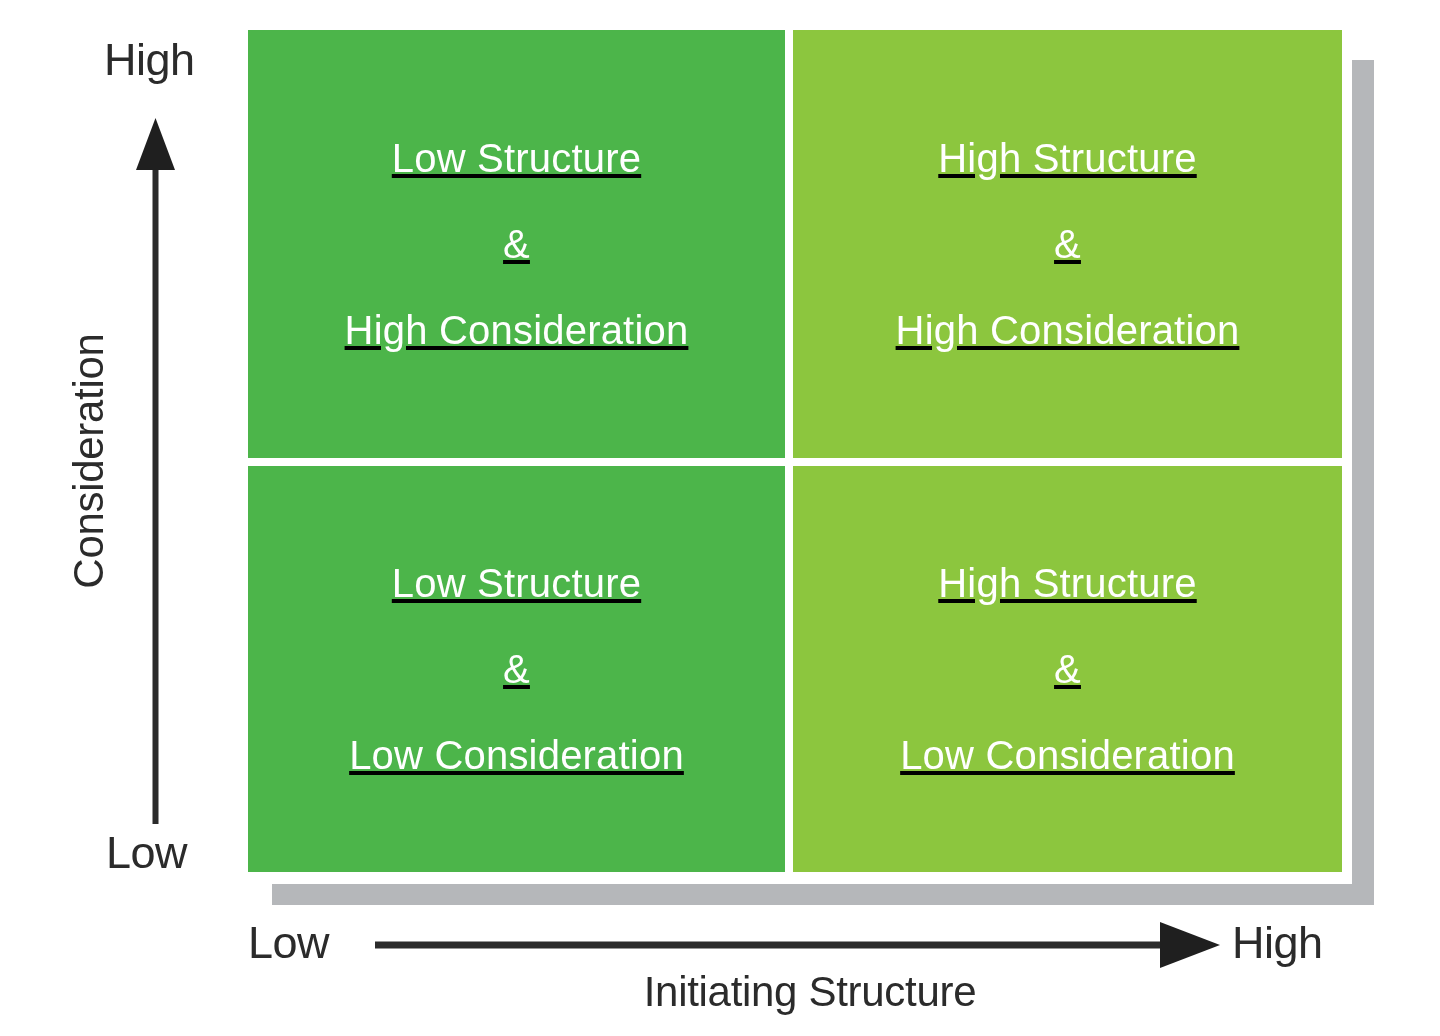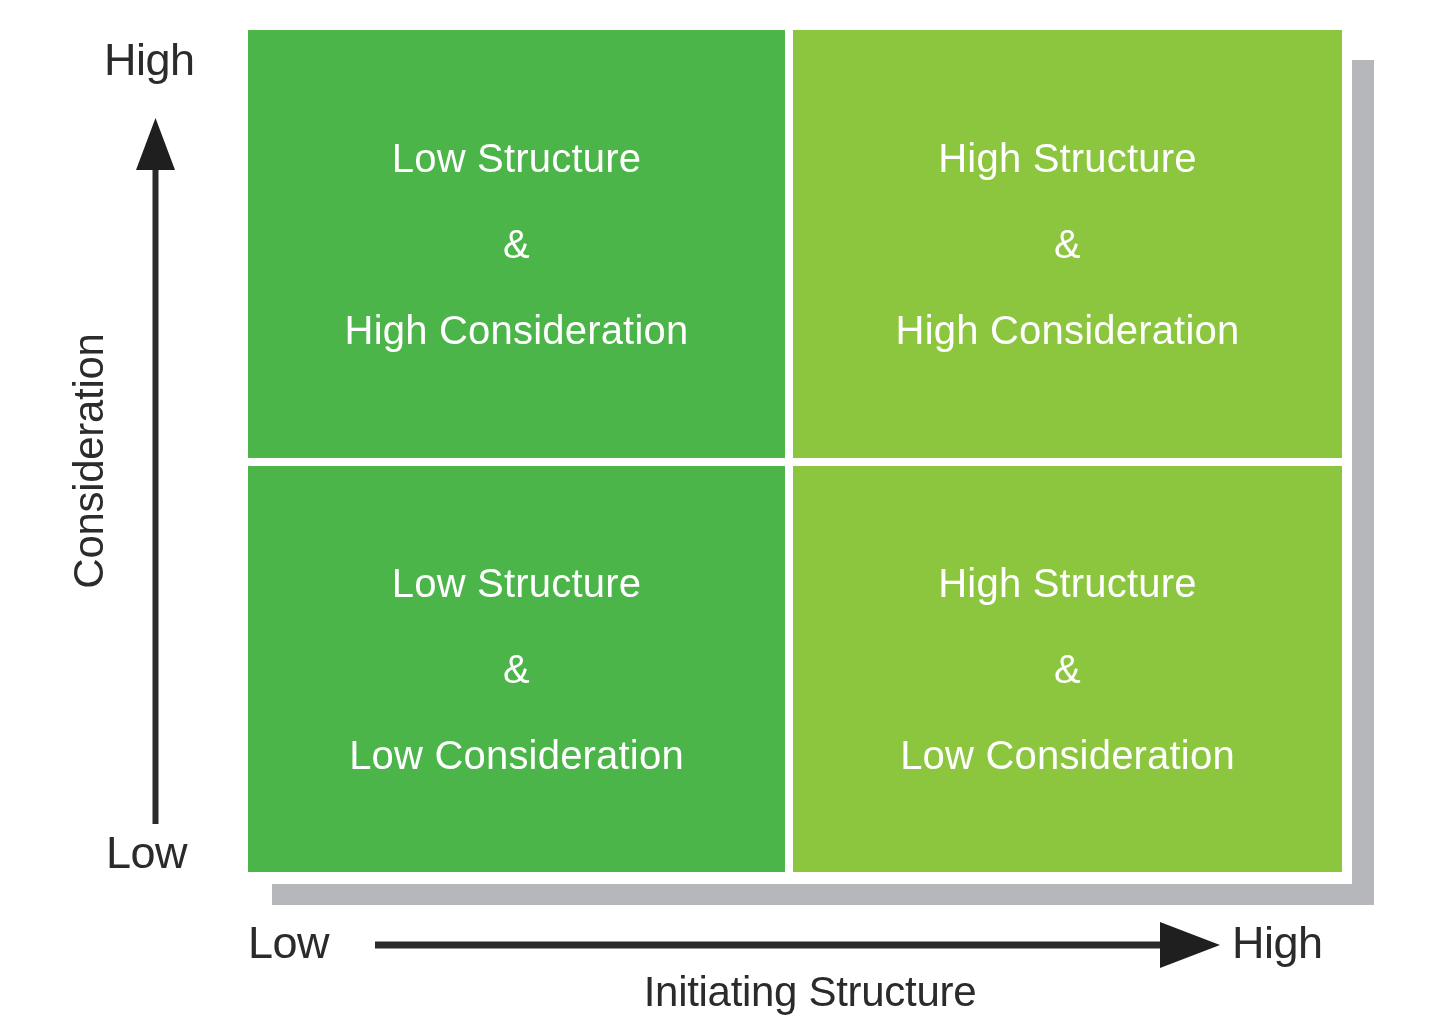--- a/index.html
+++ b/index.html
@@ -40,20 +40,21 @@
   .matrix {
     position: absolute;
     left: 248px;
     top: 30px;
     width: 1094px;
     height: 842px;
     display: grid;
     grid-template-columns: 537px 8px 549px;
     grid-template-rows: 428px 8px 406px;
     background: #c2410c;
+    text-decoration: underline;
   }
   .quad {
     display: flex;
     flex-direction: column;
     align-items: center;
     justify-content: center;
     color: #ffffff;
     font-size: 40px;
     font-weight: 400;
     letter-spacing: 0.2px;

